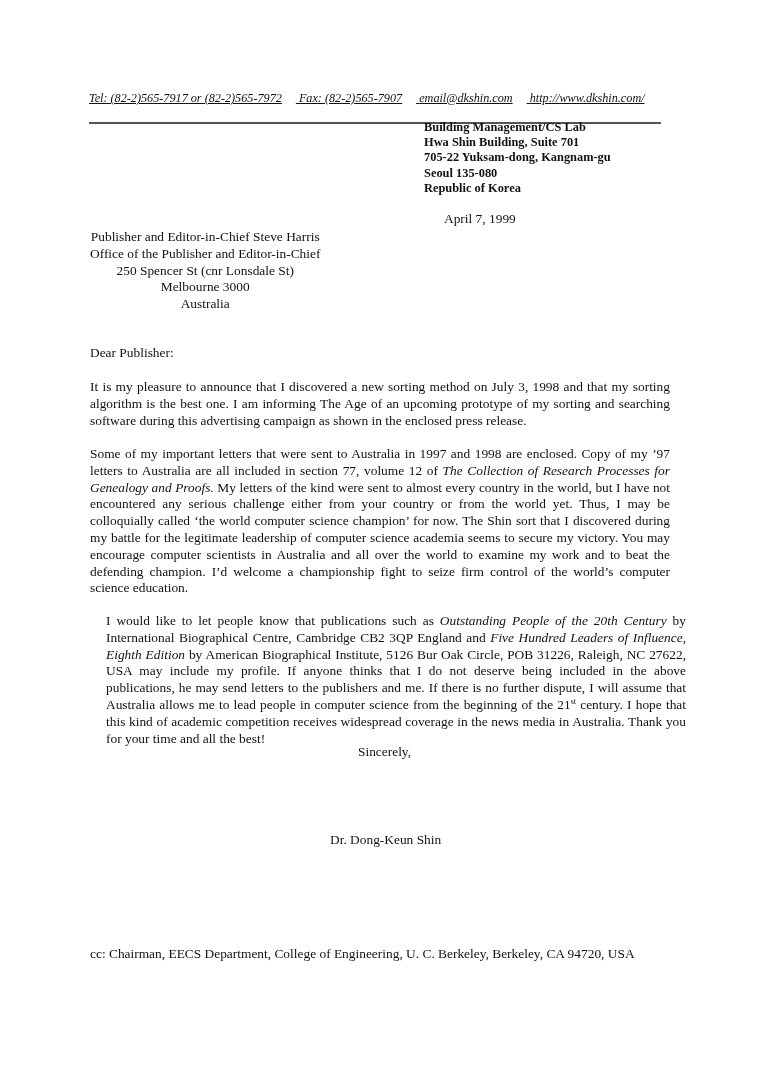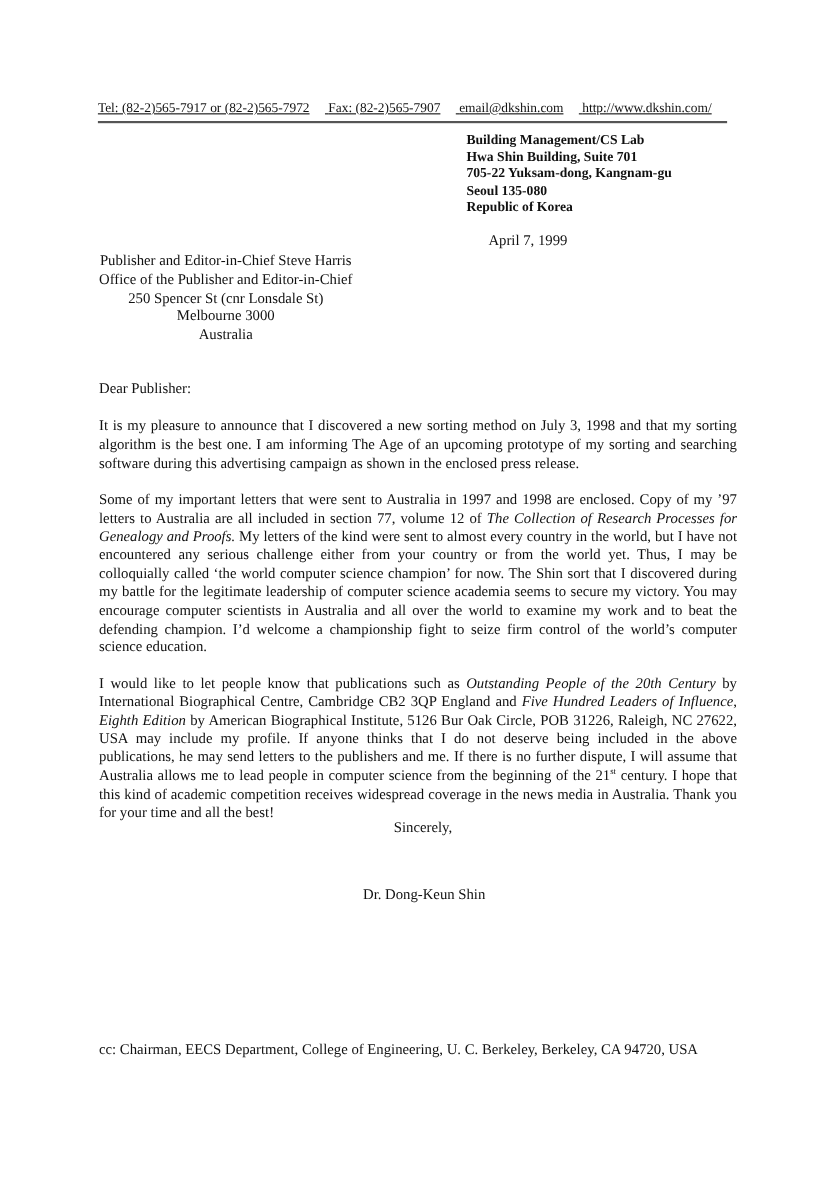--- a/index.html
+++ b/index.html
@@ -5,44 +5,44 @@
     html, body { margin: 0; padding: 0; background: #ffffff; }
     body {
       width: 760px; height: 1074px; position: relative; overflow: hidden;
       font-family: "Liberation Serif", "DejaVu Serif", serif;
       color: #111111;
       font-size: 13.4px;
     }
     .abs { position: absolute; }
     .contact {
       left: 89px; top: 90px; width: 572px;
-      font-size: 12.2px;
+      font-style: italic; font-size: 12.2px;
       border-bottom: 2px solid #555;
-      padding-bottom: 4px;
+      padding-bottom: 16px;
       line-height: 16px;
       white-space: nowrap;
       text-decoration: underline;
     }
     .contact span { margin-right: 14px; }
     .contact span:last-child { margin-right: 0; }
     .sender {
       left: 424px; top: 120px;
       font-weight: bold; font-size: 12.4px; line-height: 15.2px;
     }
     .date { left: 444px; top: 211px; font-size: 13.4px; }
     .recipient { left: 90px; top: 229px; line-height: 16.8px; text-align: center; }
     .salutation { left: 90px; top: 345px; }
     .para {
       left: 90px; width: 580px; text-align: justify; line-height: 16.8px;
     }
     .p1 { top: 379px; }
     .p2 { top: 446px; }
-    .p3 { top: 613px; }
+    .p3 { top: 613px; margin-left: 16px; }
     .closing { left: 358px; top: 744px; }
-    .signature { left: 330px; top: 805px; }
+    .signature { left: 330px; top: 832px; }
     .cc { left: 90px; top: 946px; white-space: nowrap; }
     .line { display: block; }
     i { font-style: italic; }
     sup { font-size: 8px; vertical-align: super; line-height: 0; }
   </style>
 </head>
 <body>
 
 <div class="abs contact">
   <span>Tel: (82-2)565-7917 or (82-2)565-7972</span>

